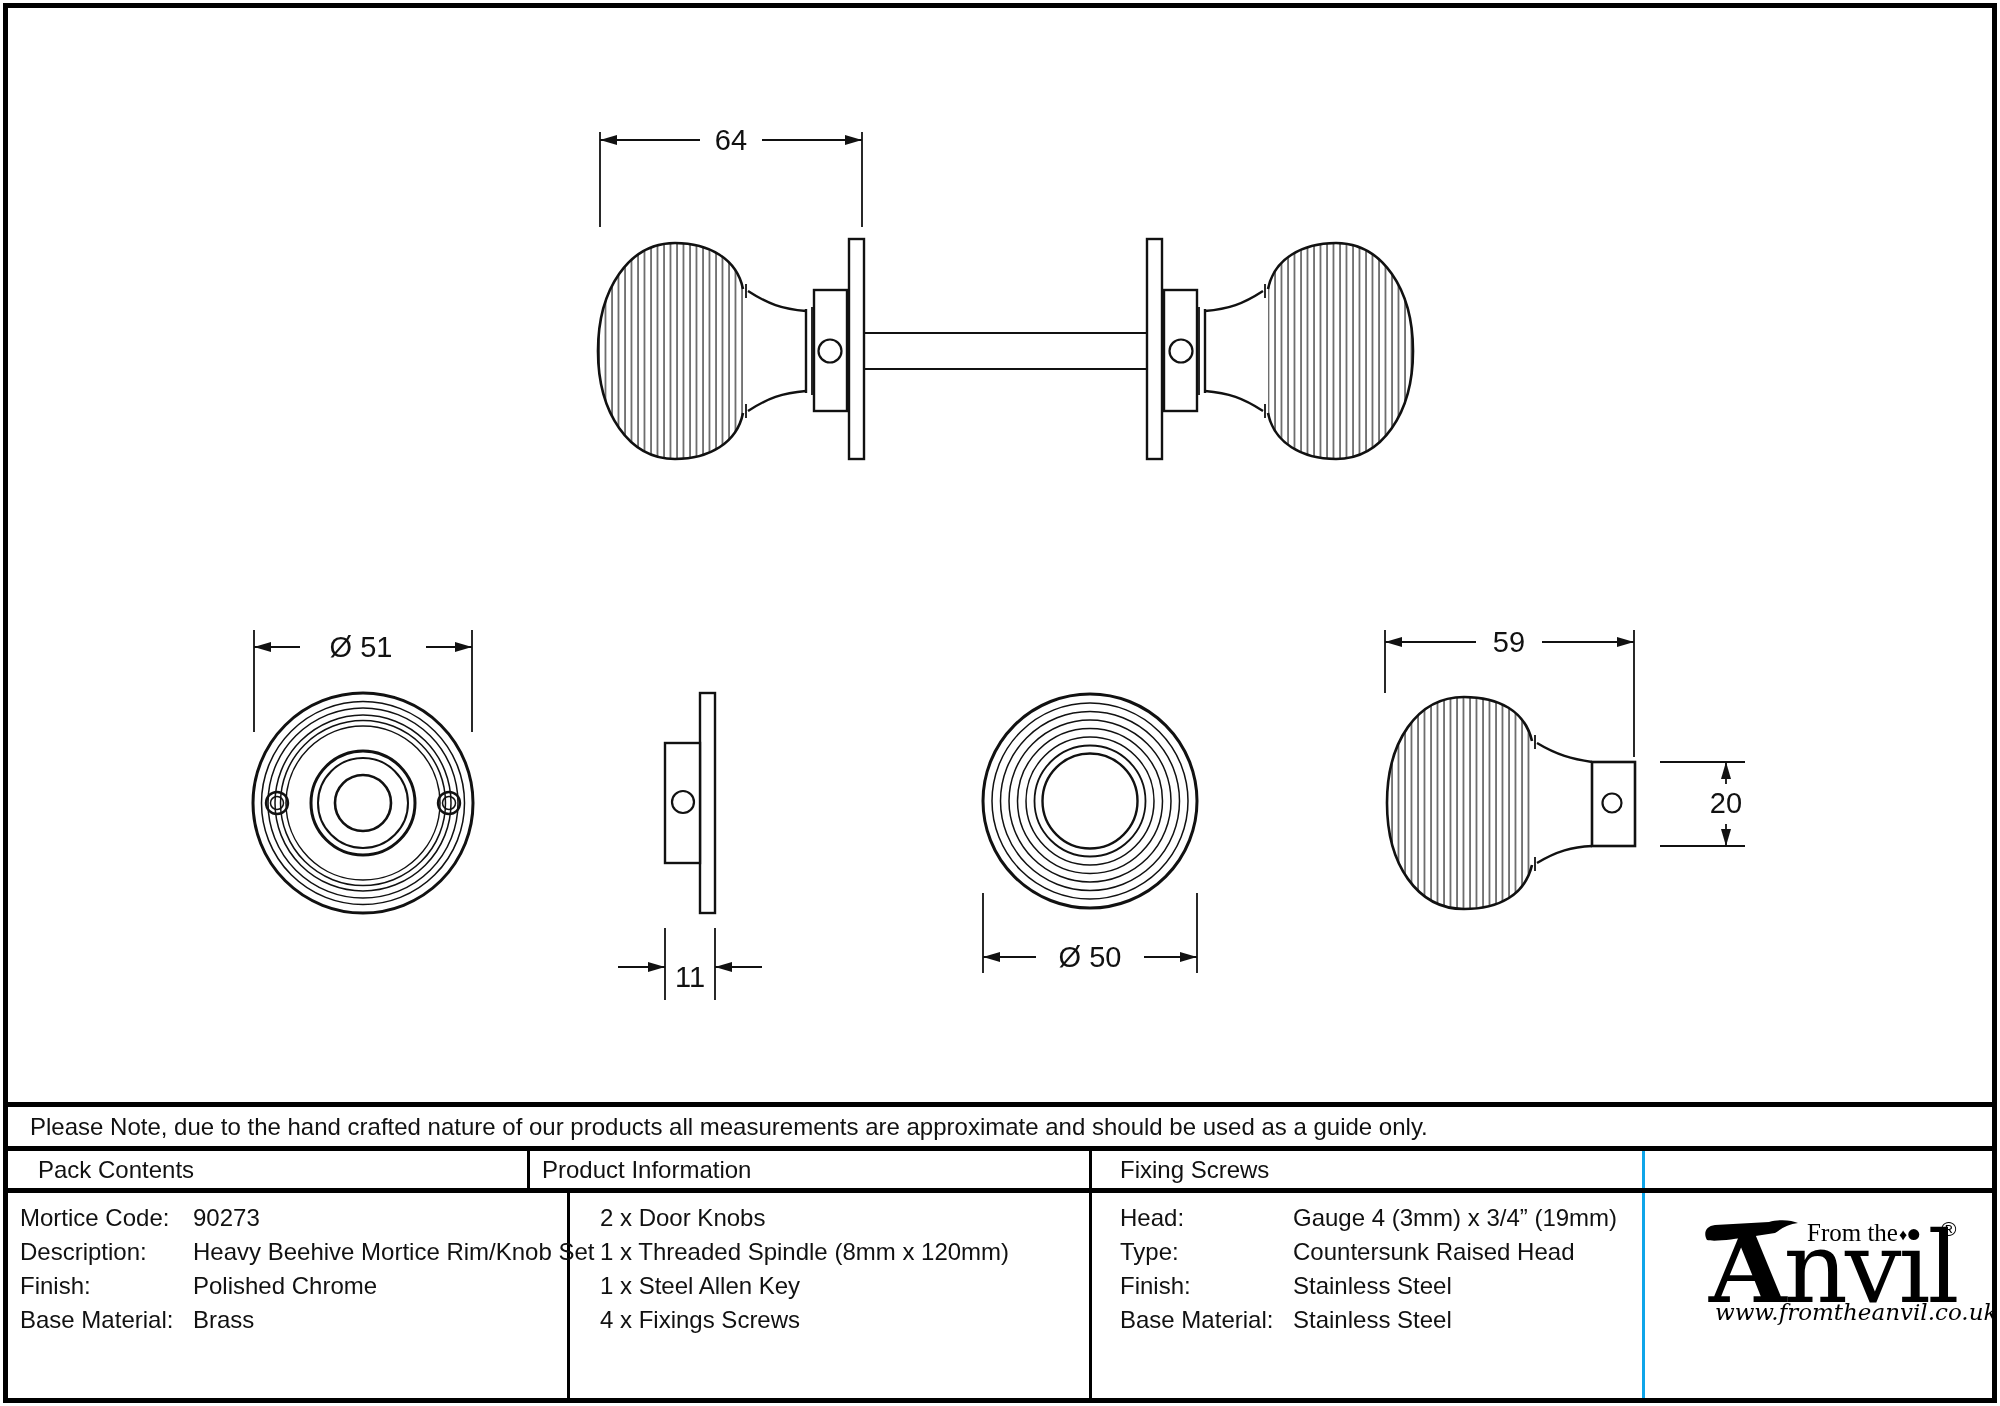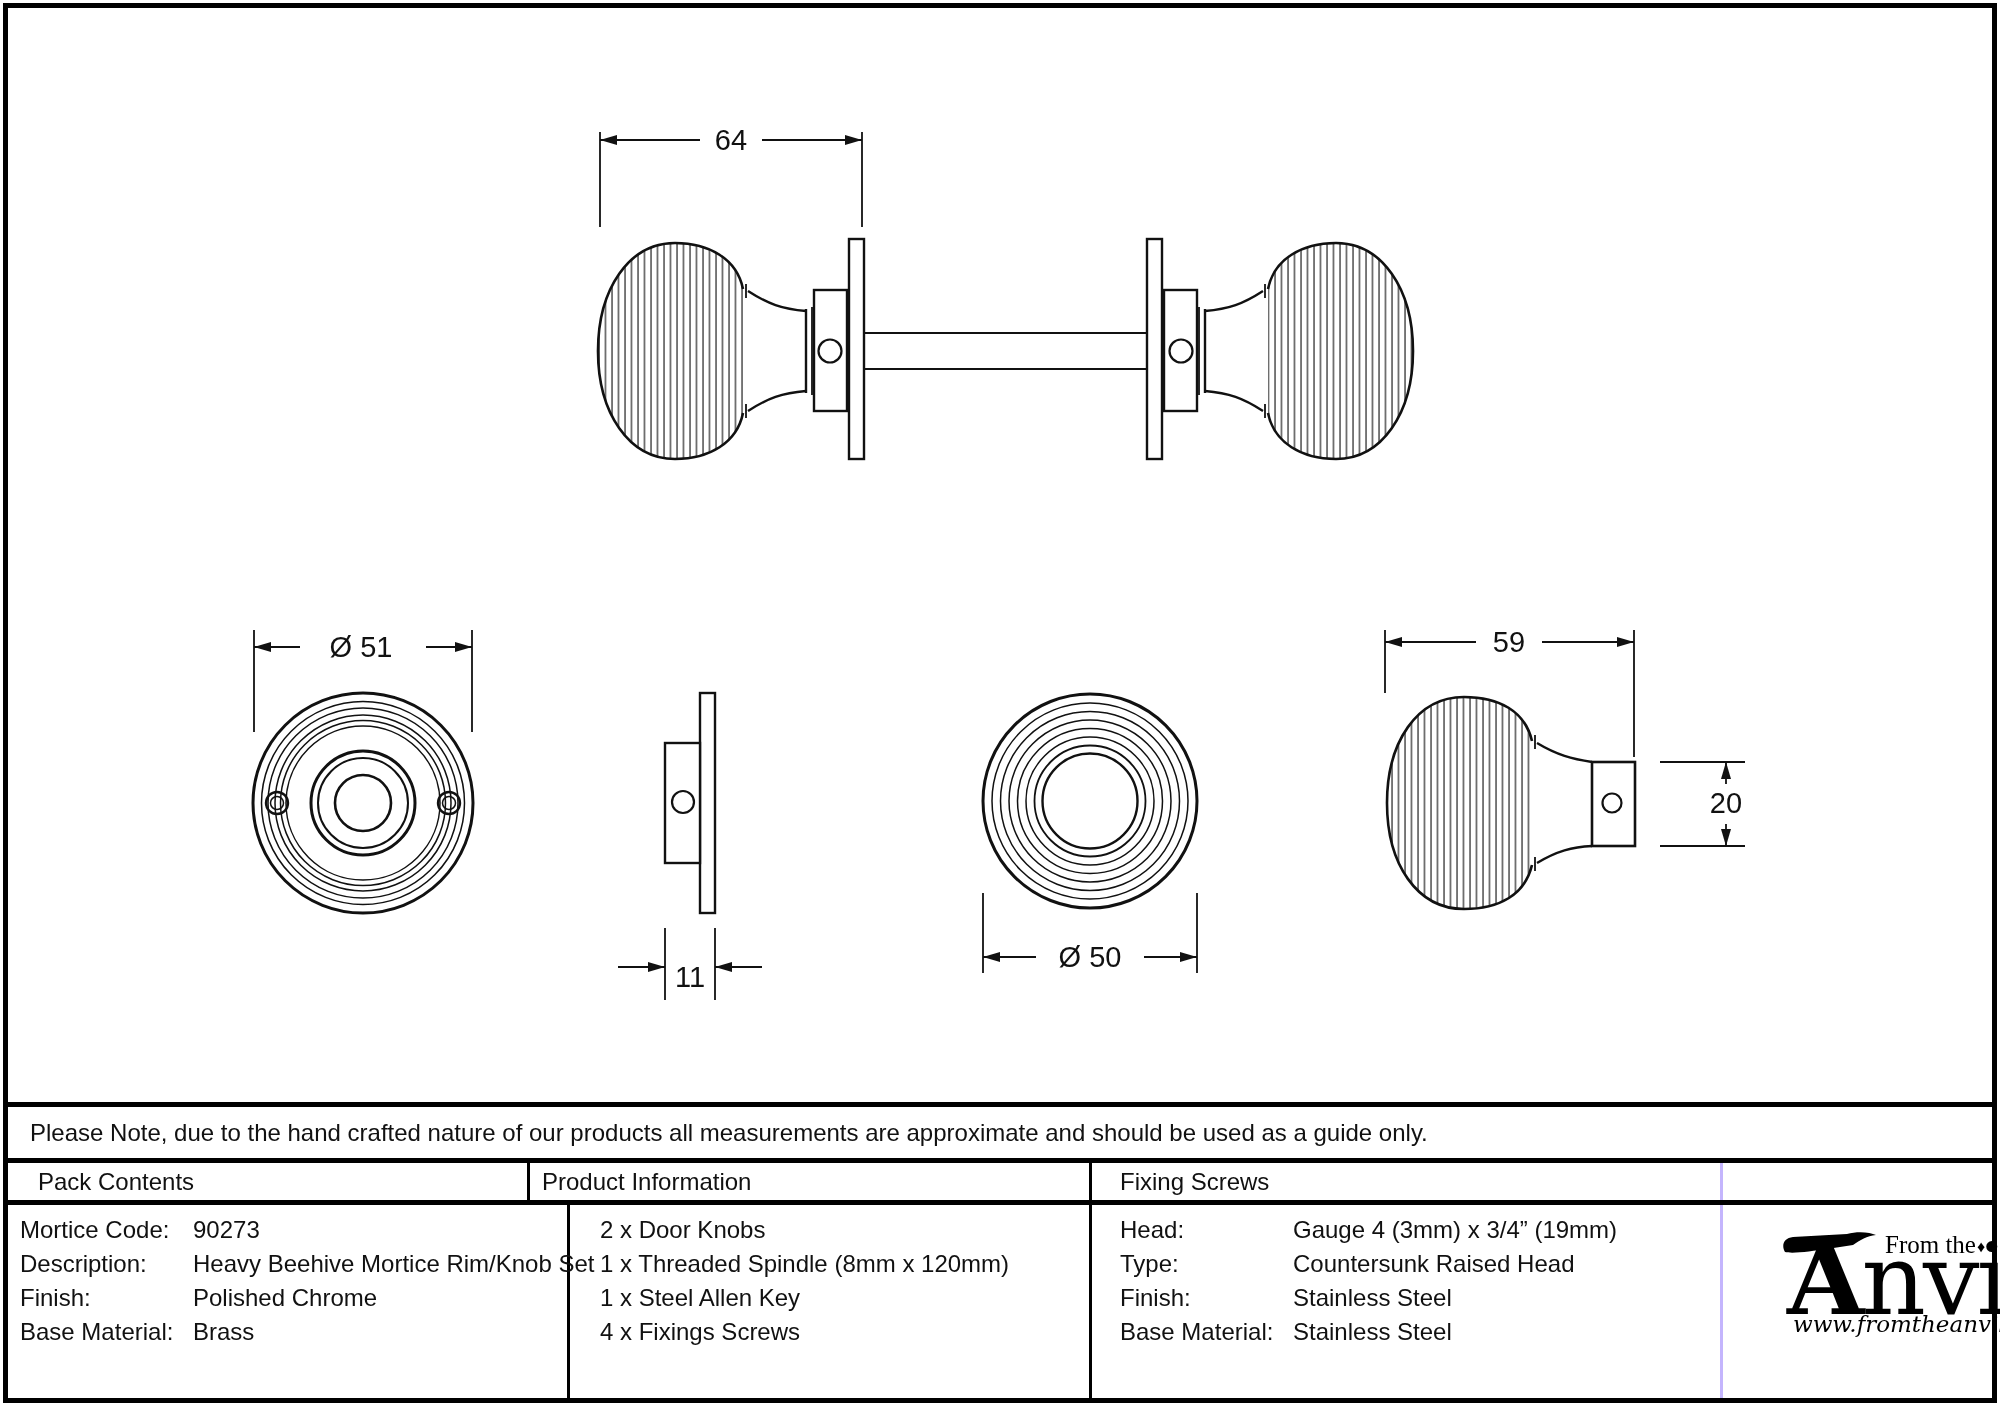--- a/index.html
+++ b/index.html
@@ -15,29 +15,29 @@
   svg.drawings text {
     font-family:"Liberation Sans", sans-serif; font-size:29px; fill:#111;
   }
 
   .bottom {
     position:absolute; left:8px; right:8px; top:1102px; bottom:8px;
     display:flex; flex-direction:column; border-top:5px solid #000;
     background:#fff; z-index:4; box-sizing:border-box;
   }
   .note-row {
-    height:56px; box-sizing:border-box; border-bottom:5px solid #000;
+    height:44px; box-sizing:border-box; border-bottom:5px solid #000;
     display:flex; align-items:center; padding-left:22px; font-size:24px;
   }
   .header-row { height:42px; box-sizing:border-box; border-bottom:5px solid #000; display:flex; }
   .body-row { flex:1; display:flex; min-height:0; }
   .col { box-sizing:border-box; height:100%; }
   .c1 { width:562px; border-right:3px solid #000; }
   .c2 { width:522px; border-right:3px solid #000; }
-  .c3 { width:631px; border-right:3px solid #c4b5fd; }
+  .c3 { width:553px; border-right:3px solid #0ea5e9; }
   .c4 { flex:1; position:relative; }
   .header-cell { display:flex; align-items:center; font-size:24px; }
   .hc1 { padding-left:12px; } .hc2 { padding-left:30px; } .hc3 { padding-left:28px; }
   .body-cell { padding-top:8px; font-size:24px; }
   .bc1 { padding-left:12px; } .bc2 { padding-left:30px; } .bc3 { padding-left:28px; }
   .kv-row { display:flex; line-height:34px; }
   .kv-label { width:173px; flex-shrink:0; }
   .kv-value { white-space:nowrap; }
   .pc-item { line-height:34px; white-space:nowrap; }
 

